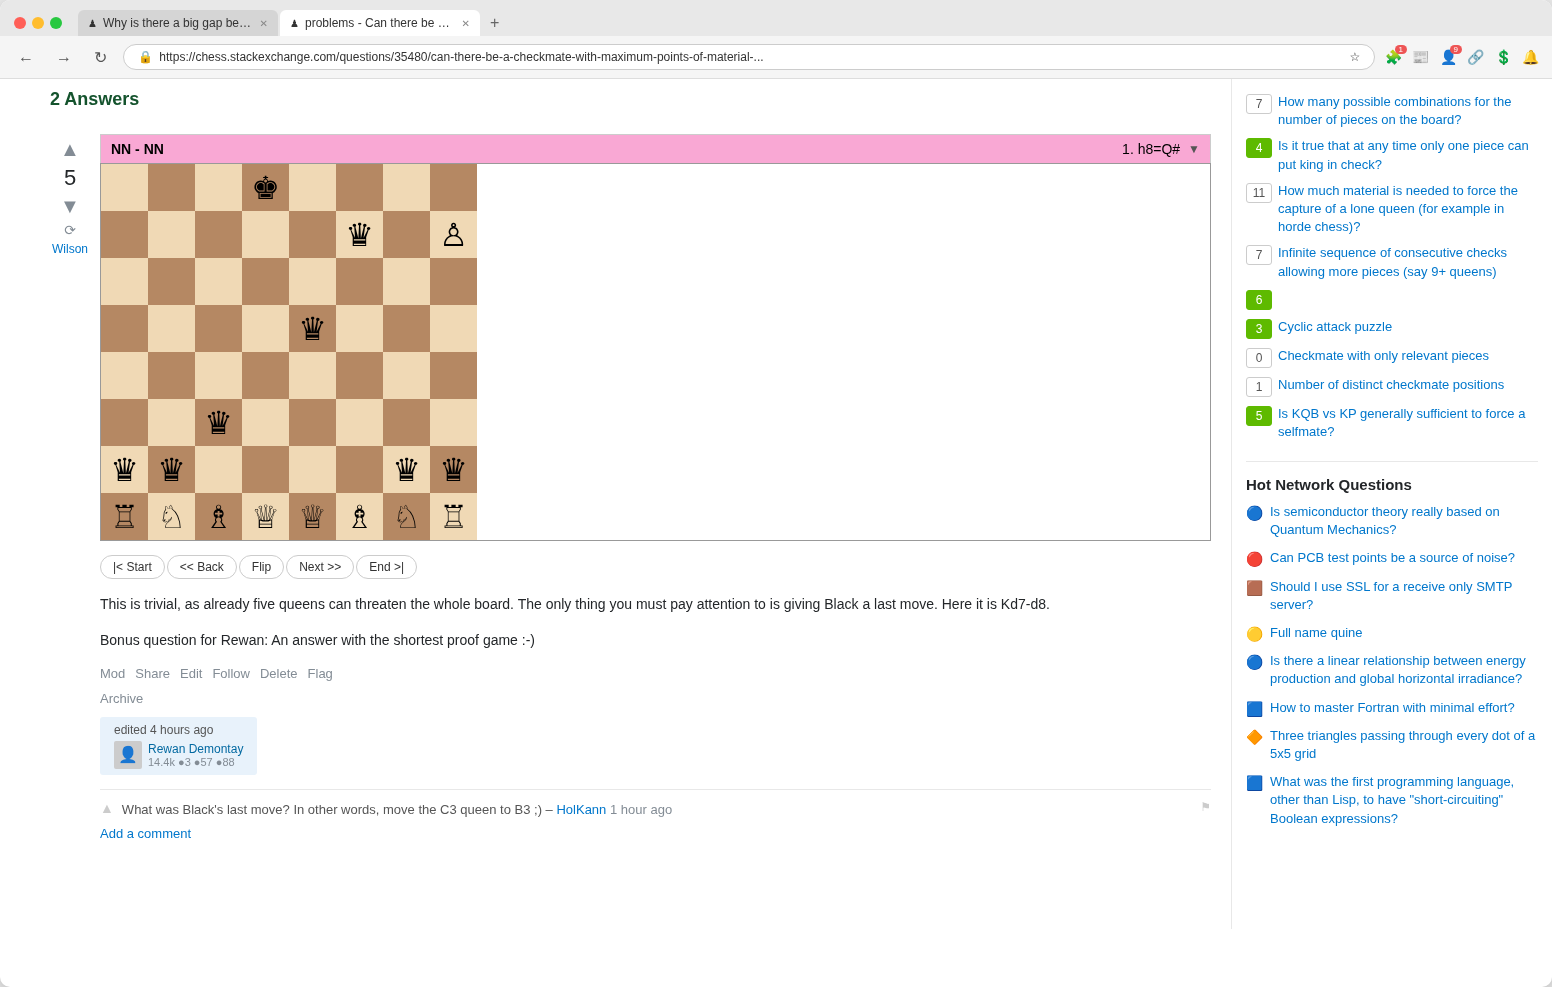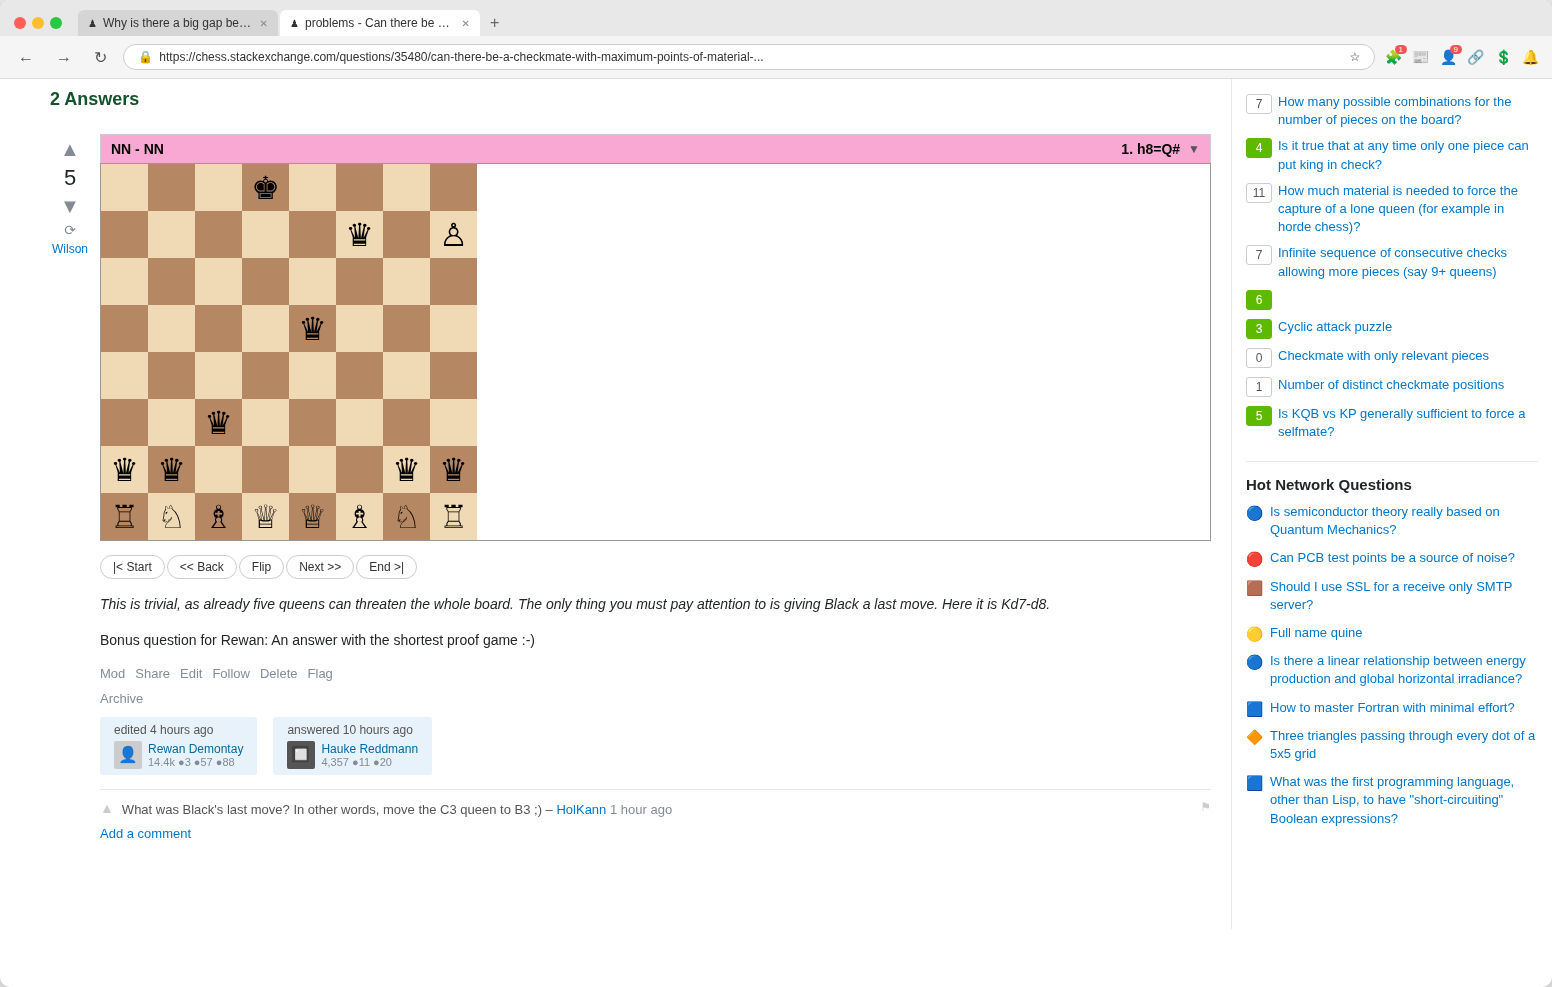--- a/index.html
+++ b/index.html
@@ -109,21 +109,21 @@
       display: grid; grid-template-columns: repeat(8, 47px); grid-template-rows: repeat(8, 47px);
       border: 1px solid #999;
     }
     .cell {
       width: 47px; height: 47px;
       display: flex; align-items: center; justify-content: center;
       font-size: 32px; line-height: 1;
     }
     .cell.light { background: #f0d9b5; }
     .cell.dark { background: #b58863; }
-    .move-text { margin-left: 10px; font-size: 14px; font-weight: 700; }
+    .move-text { margin-left: 10px; font-size: 14px; font-weight: 400; }
 
     .board-controls {
       display: flex; gap: 2px; margin-top: 10px;
     }
     .board-btn {
       border: 1px solid #ccc; background: #fff; border-radius: 12px;
       padding: 4px 12px; font-size: 12px; cursor: pointer; color: #333;
     }
 
     .answer-text {
@@ -321,21 +321,21 @@
           </div>
 
           <div class="board-controls">
             <button class="board-btn">|&lt; Start</button>
             <button class="board-btn">&lt;&lt; Back</button>
             <button class="board-btn">Flip</button>
             <button class="board-btn">Next &gt;&gt;</button>
             <button class="board-btn">End &gt;|</button>
           </div>
 
-          <p class="answer-text" style="margin-top:14px;font-style:italic;">This is trivial, as already five queens can threaten the whole board. The only thing you must pay attention to is giving Black a last move. Here it is Kd7-d8.</p>
+          <p class="answer-text" style="margin-top:14px;">This is trivial, as already five queens can threaten the whole board. The only thing you must pay attention to is giving Black a last move. Here it is Kd7-d8.</p>
           <p class="answer-text">Bonus question for Rewan: An answer with the shortest proof game :-)</p>
 
           <div class="post-actions">
             <span class="post-action">Mod</span>
             <span class="post-action">Share</span>
             <span class="post-action">Edit</span>
             <span class="post-action">Follow</span>
             <span class="post-action">Delete</span>
             <span class="post-action">Flag</span>
           </div>
@@ -350,32 +350,20 @@
                 <div class="user-avatar">👤</div>
                 <div>
                   <div class="user-name">Rewan Demontay</div>
                   <div class="user-badges">
                     <span>14.4k</span> ●<span>3</span> ●<span>57</span> ●<span>88</span>
                   </div>
                 </div>
               </div>
             </div>
 
-            <div class="user-card">
-              <div><span class="user-card-action">answered 10 hours ago</span></div>
-              <div class="user-info">
-                <div class="user-avatar" style="background:#555;">🔲</div>
-                <div>
-                  <div class="user-name">Hauke Reddmann</div>
-                  <div class="user-badges">
-                    <span>4,357</span> ●<span>11</span> ●<span>20</span>
-                  </div>
-                </div>
-              </div>
-            </div>
           </div>
 
           <div class="comment-section">
             <div class="comment">
               <span class="comment-vote-arrow">▲</span>
               <div style="flex:1">
                 <span class="comment-text">
                   <span>What was Black's last move? In other words, move the C3 queen to B3 ;) –</span>
                   <a style="color:#0077cc;cursor:pointer;">HolKann</a>
                   <span class="user-card-time">1 hour ago</span>

